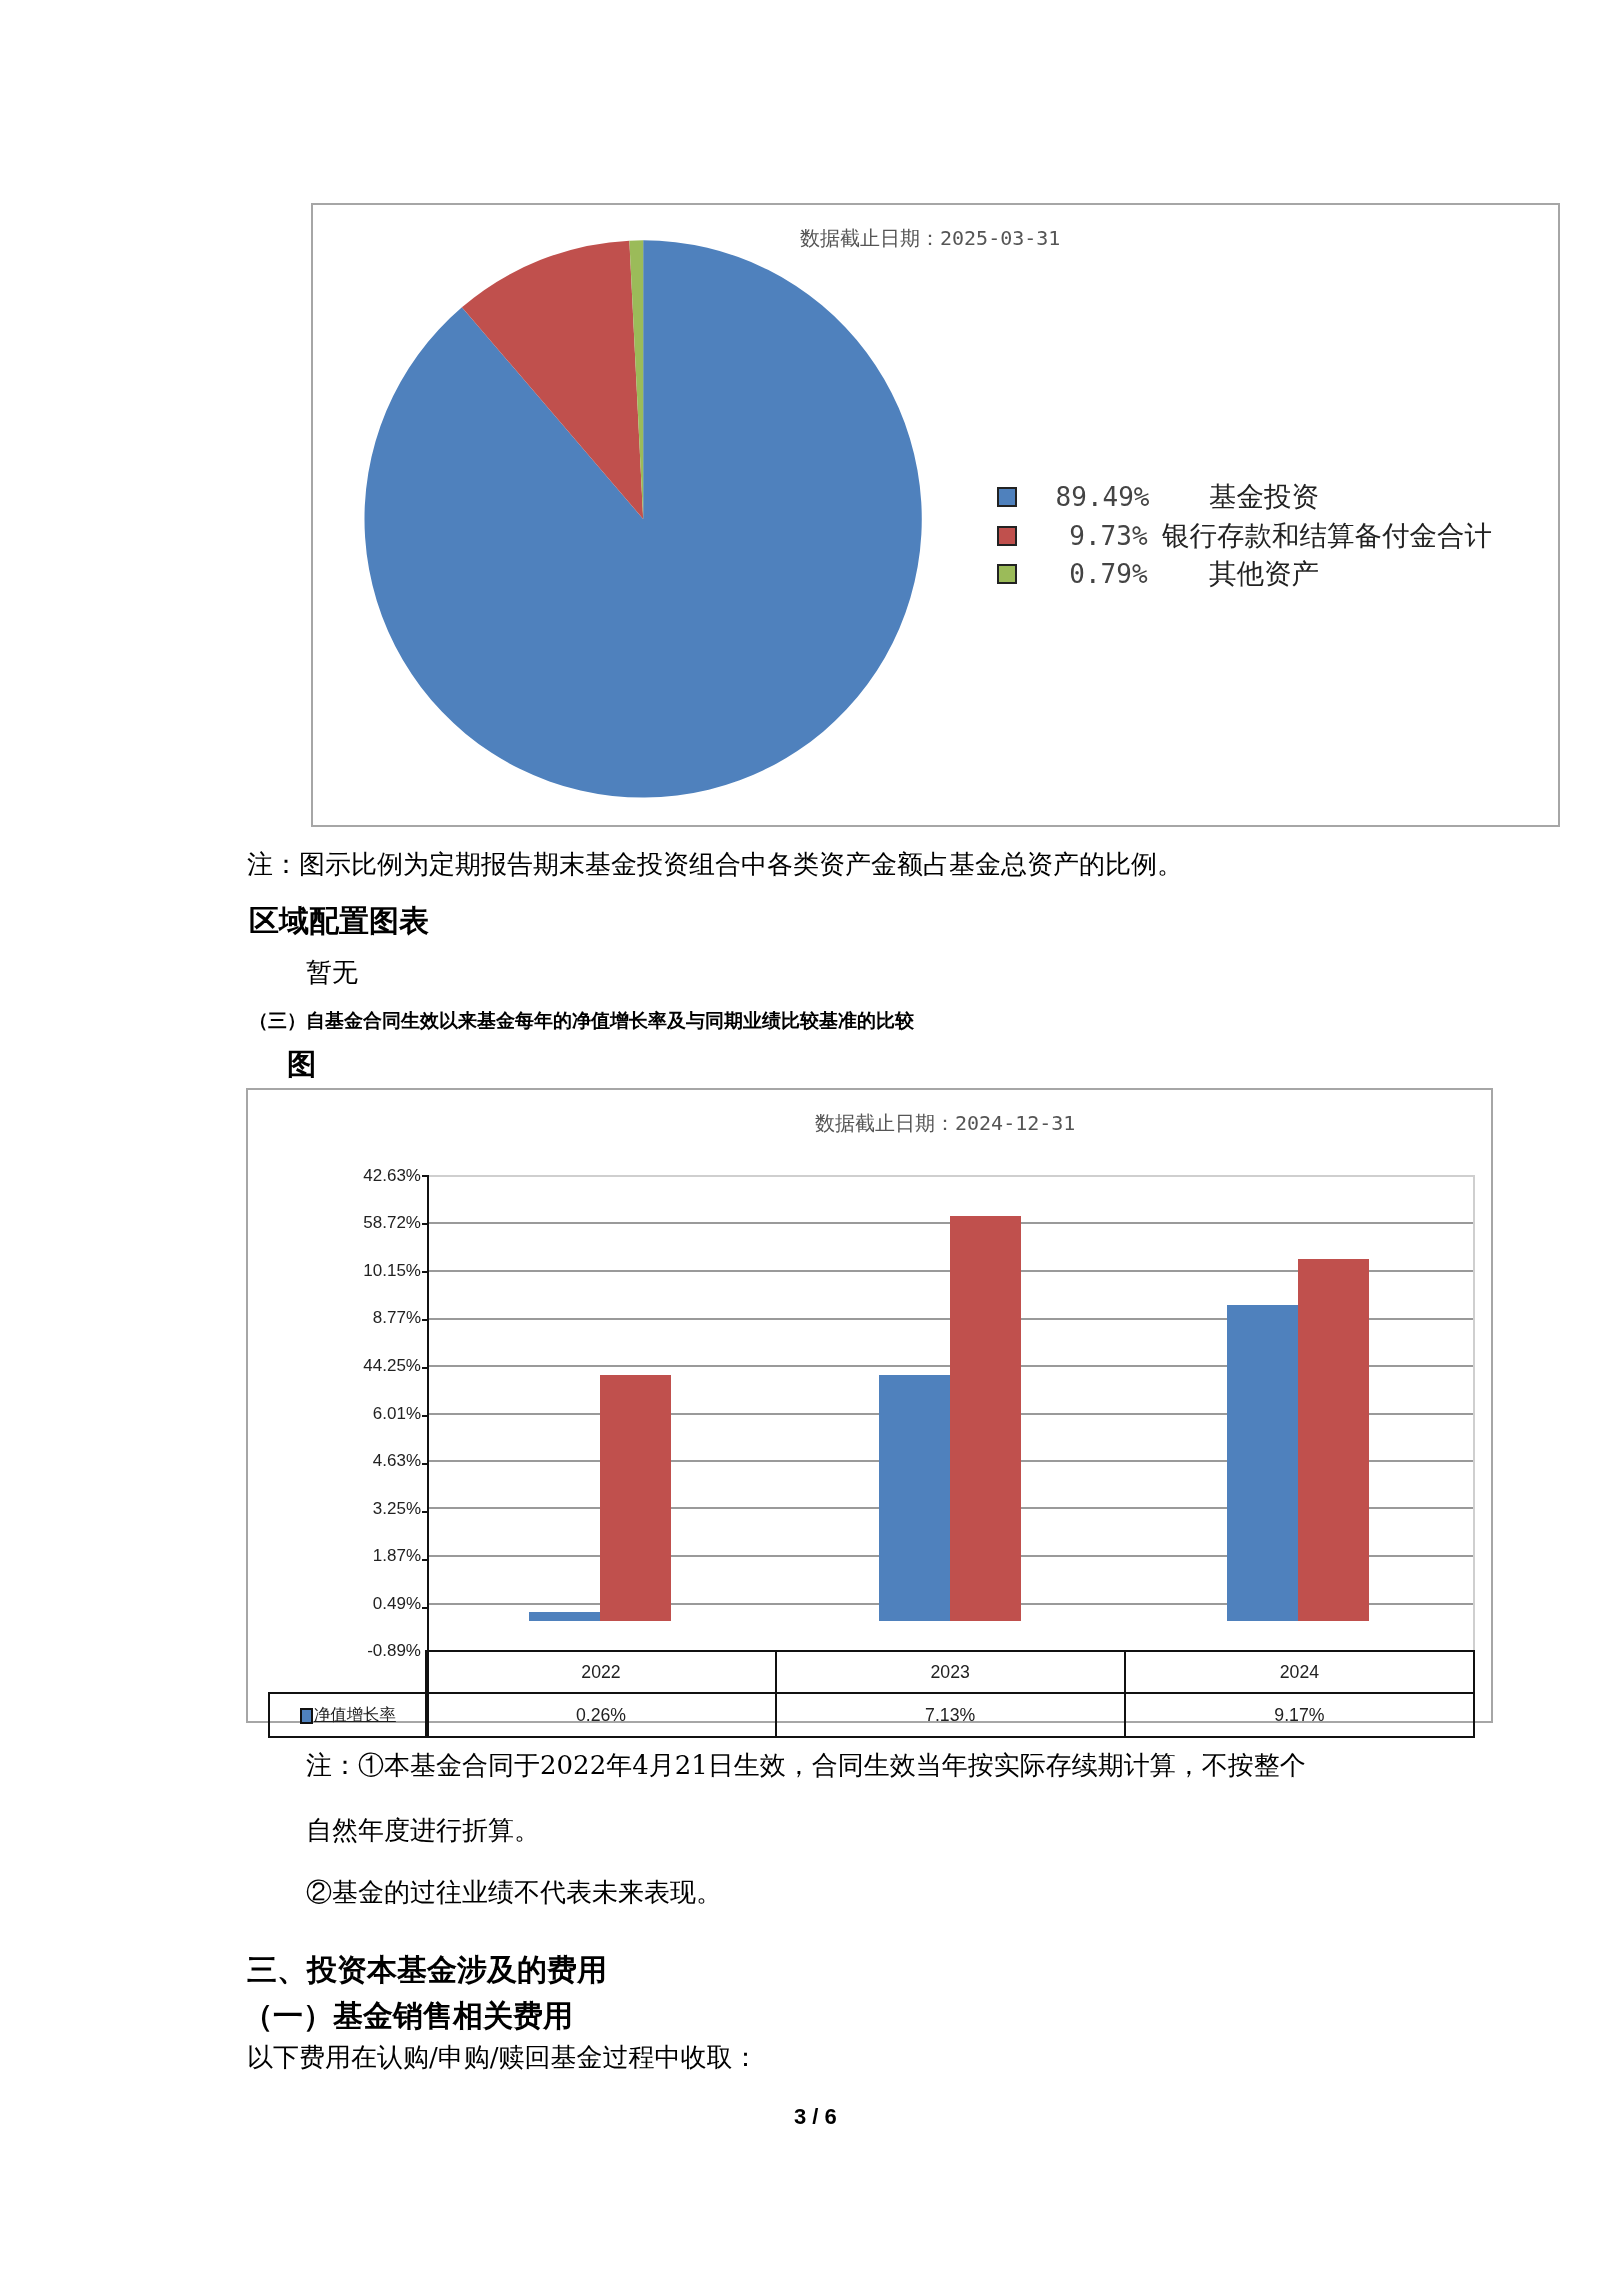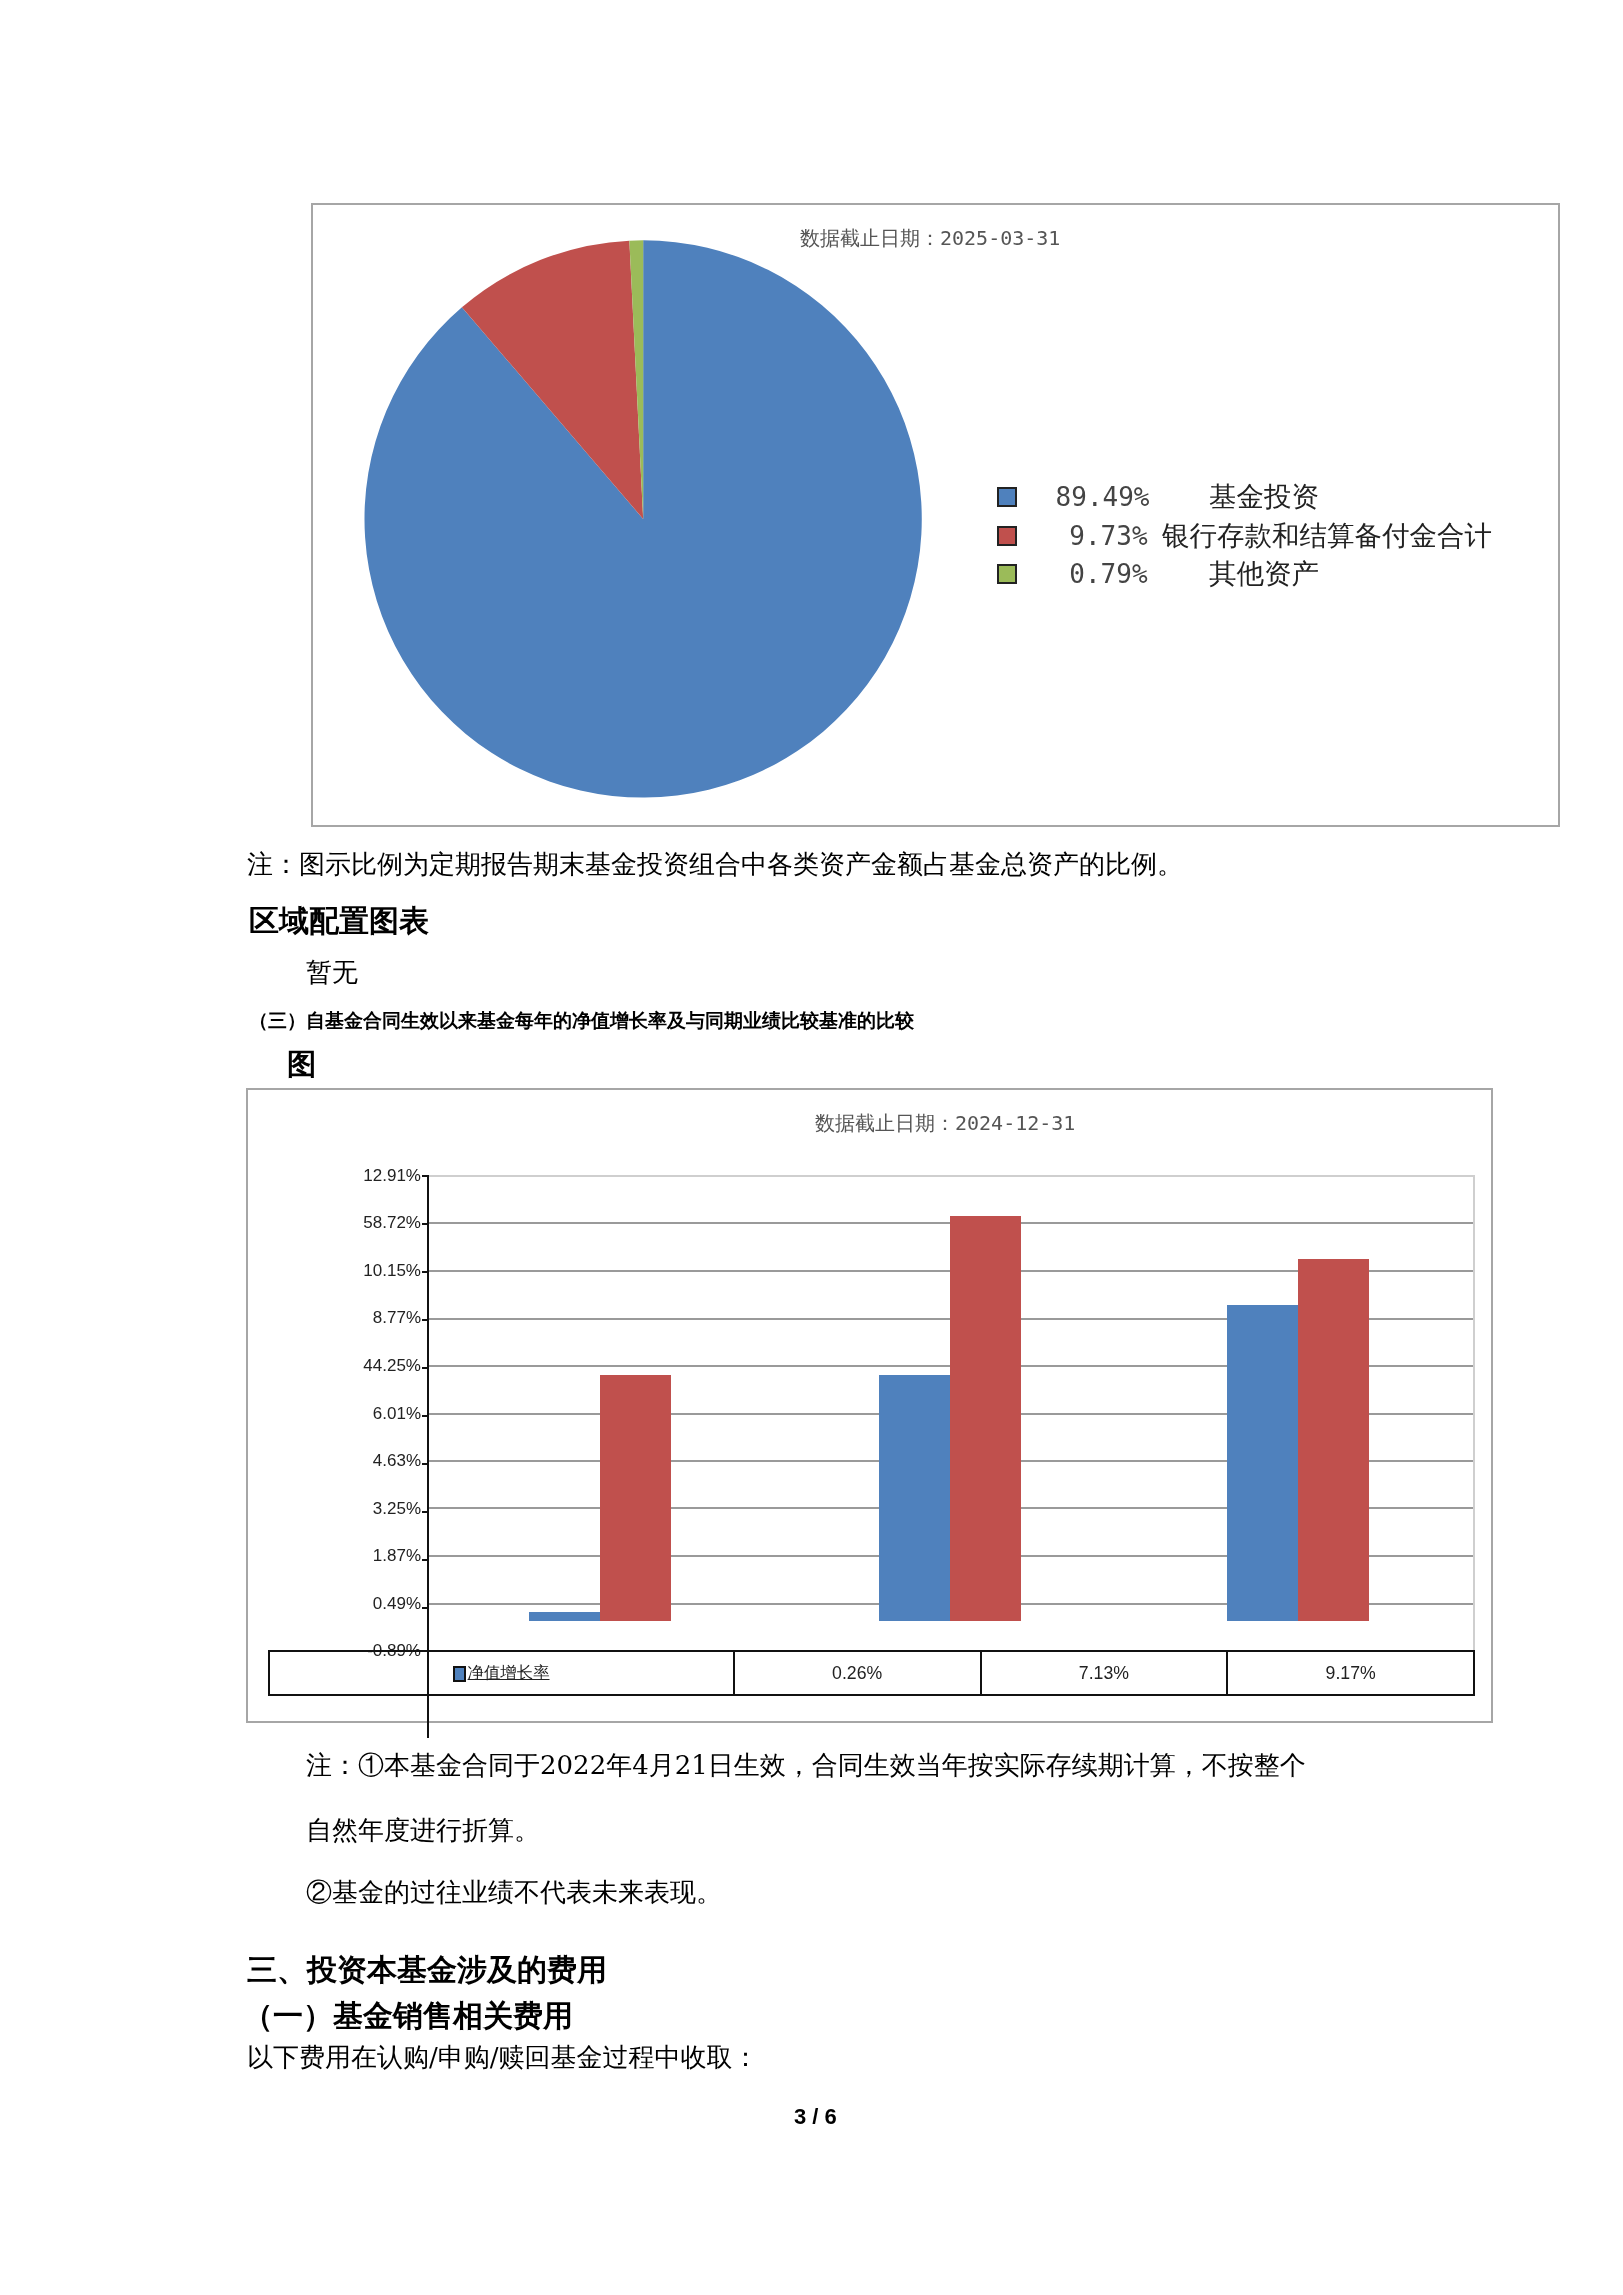--- a/index.html
+++ b/index.html
@@ -56,21 +56,21 @@
 <div class="body-text" style="left:247px; top:851px;">注：图示比例为定期报告期末基金投资组合中各类资产金额占基金总资产的比例。</div>
 <div class="heading" style="left:249px; top:906px;">区域配置图表</div>
 <div class="body-text" style="left:306px; top:959px;">暂无</div>
 <div class="heading" style="left:249px; top:1011px; font-size:19px;font-family:Liberation Serif, serif;">（三）自基金合同生效以来基金每年的净值增长率及与同期业绩比较基准的比较</div>
 <div class="heading" style="left:287px; top:1050px; font-size:29.4px;">图</div>
 
 <div class="chart-box" style="left:246px; top:1088px; width:1247px; height:635px;">
   <div class="chart-date" style="left:567px; top:19.6px;">数据截止日期：2024-12-31</div>
 
   <div class="abs" style="left:0; top:0; width:173px; height:589px;">
-    <div class="ytick" style="top:86px;">12.91%</div>
+    <div class="ytick" style="top:86px;">42.63%</div>
     <div class="ytick" style="top:133px;">58.72%</div>
     <div class="ytick" style="top:181px;">10.15%</div>
     <div class="ytick" style="top:228px;">8.77%</div>
     <div class="ytick" style="top:276px;">44.25%</div>
     <div class="ytick" style="top:324px;">6.01%</div>
     <div class="ytick" style="top:371px;">4.63%</div>
     <div class="ytick" style="top:419px;">3.25%</div>
     <div class="ytick" style="top:466px;">1.87%</div>
     <div class="ytick" style="top:514px;">0.49%</div>
     <div class="ytick" style="top:561px;">-0.89%</div>
@@ -99,20 +99,26 @@
 
     <div class="bar" style="left:452px; top:285px; width:71px; height:246px; background:#4f81bd;"></div>
     <div class="bar" style="left:523px; top:126px; width:71px; height:405px; background:#c0504d;"></div>
 
     <div class="bar" style="left:800px; top:215px; width:71px; height:316px; background:#4f81bd;"></div>
     <div class="bar" style="left:871px; top:169px; width:71px; height:362px; background:#c0504d;"></div>
   </div>
 
   <table class="tbl" style="left:20px; top:560px; width:1207px;">
     <tbody>
+        <tr style="height:42px;">
+      <td style="width:157px; border-top:none; border-left:none; border-bottom:2px solid #111;"></td>
+      <td style="width:350px;">2022</td>
+      <td style="width:350px;">2023</td>
+      <td style="width:350px;">2024</td>
+    </tr>
     <tr style="height:44px;">
       <td class="row-label">
         <span class="mini-swatch" style="background:#4f81bd;"></span><span>净值增长率</span>
       </td>
       <td>0.26%</td>
       <td>7.13%</td>
       <td>9.17%</td>
     </tr>
   </tbody>
     </table>

